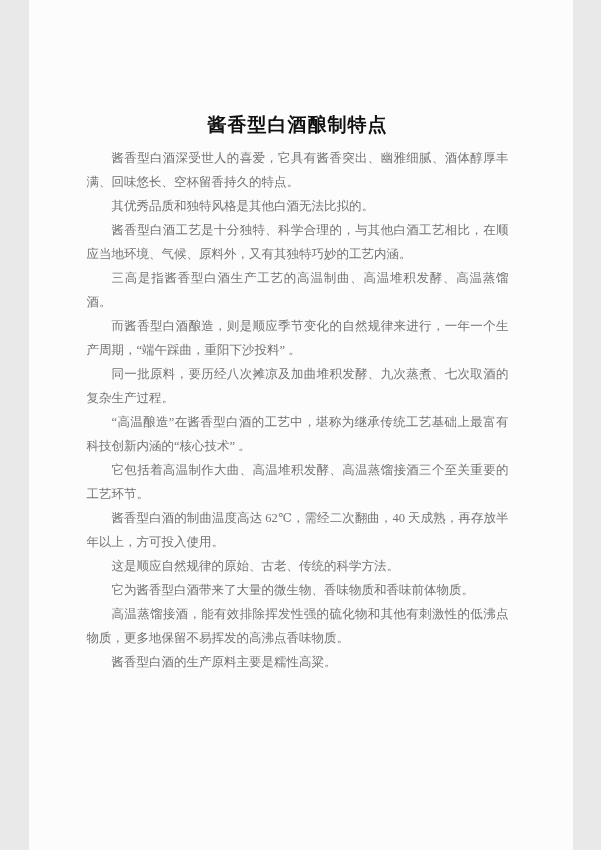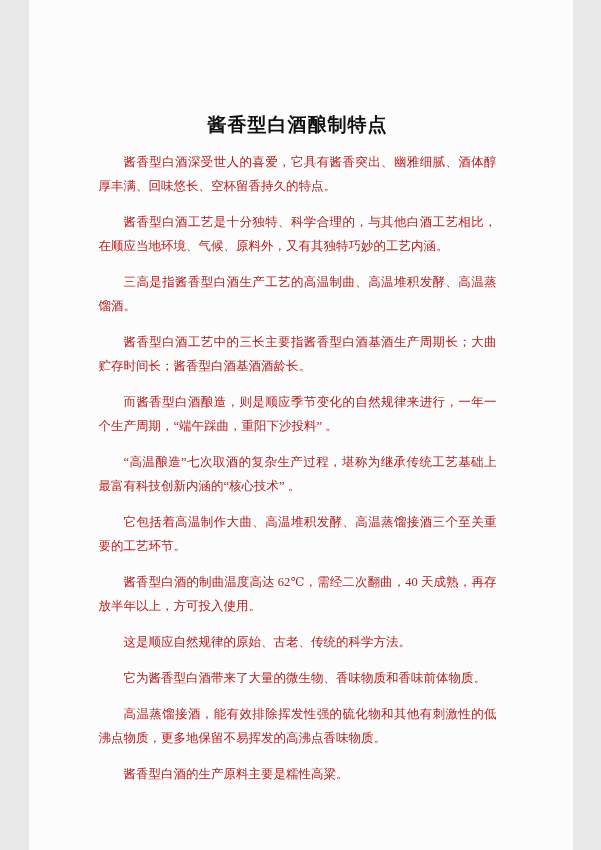--- a/index.html
+++ b/index.html
@@ -25,42 +25,43 @@
     line-height: 28px;
     text-align: center;
     margin: 0 0 8px 0;
     color: #111;
     letter-spacing: 1px;
   }
   .doc-body {
     font-family: "Liberation Serif", "DejaVu Serif", serif;
   }
   .doc-body p {
-    margin: 12px;
+    margin: 0;
     font-size: 12.5px;
     line-height: 24px;
     text-align: justify;
     text-justify: inter-ideograph;
     text-indent: 2em;
     word-break: break-all;
-    color: #b91c1c;
+    color: #737373;
   }
 </style>
 </head>
 <body>
 
 <div class="page">
   <h1 class="doc-title">酱香型白酒酿制特点</h1>
   <div class="doc-body">
       <p>酱香型白酒深受世人的喜爱，它具有酱香突出、幽雅细腻、酒体醇厚丰满、回味悠长、空杯留香持久的特点。</p>
+      <p>其优秀品质和独特风格是其他白酒无法比拟的。</p>
       <p>酱香型白酒工艺是十分独特、科学合理的，与其他白酒工艺相比，在顺应当地环境、气候、原料外，又有其独特巧妙的工艺内涵。</p>
       <p>三高是指酱香型白酒生产工艺的高温制曲、高温堆积发酵、高温蒸馏酒。</p>
-      <p>酱香型白酒工艺中的三长主要指酱香型白酒基酒生产周期长；大曲贮存时间长；酱香型白酒基酒酒龄长。</p>
       <p>而酱香型白酒酿造，则是顺应季节变化的自然规律来进行，一年一个生产周期，“端午踩曲，重阳下沙投料” 。</p>
-      <p>“高温酿造”七次取酒的复杂生产过程，堪称为继承传统工艺基础上最富有科技创新内涵的“核心技术” 。</p>
+      <p>同一批原料，要历经八次摊凉及加曲堆积发酵、九次蒸煮、七次取酒的复杂生产过程。</p>
+      <p>“高温酿造”在酱香型白酒的工艺中，堪称为继承传统工艺基础上最富有科技创新内涵的“核心技术” 。</p>
       <p>它包括着高温制作大曲、高温堆积发酵、高温蒸馏接酒三个至关重要的工艺环节。</p>
       <p>酱香型白酒的制曲温度高达 62℃，需经二次翻曲，40 天成熟，再存放半年以上，方可投入使用。</p>
       <p>这是顺应自然规律的原始、古老、传统的科学方法。</p>
       <p>它为酱香型白酒带来了大量的微生物、香味物质和香味前体物质。</p>
       <p>高温蒸馏接酒，能有效排除挥发性强的硫化物和其他有刺激性的低沸点物质，更多地保留不易挥发的高沸点香味物质。</p>
       <p>酱香型白酒的生产原料主要是糯性高粱。</p>
     </div>
 </div>
 
 </body></html>

